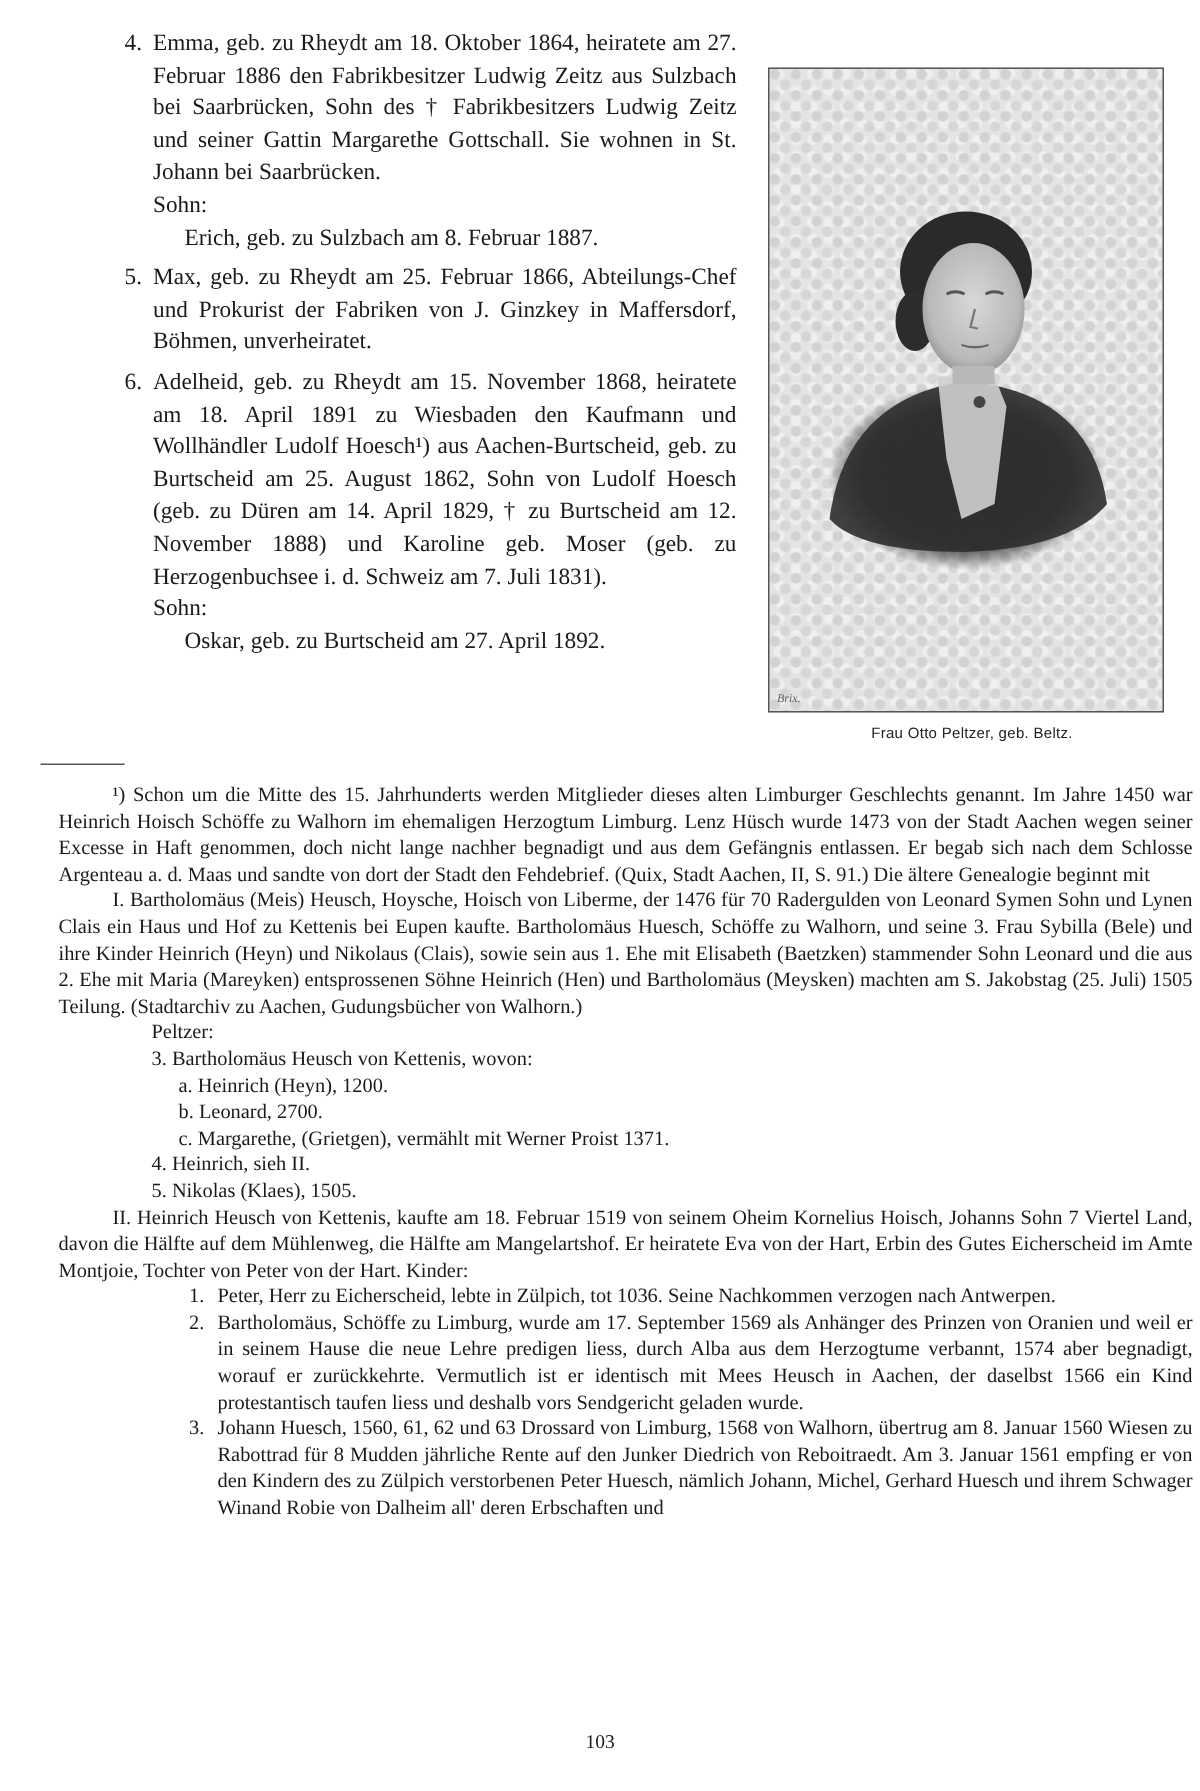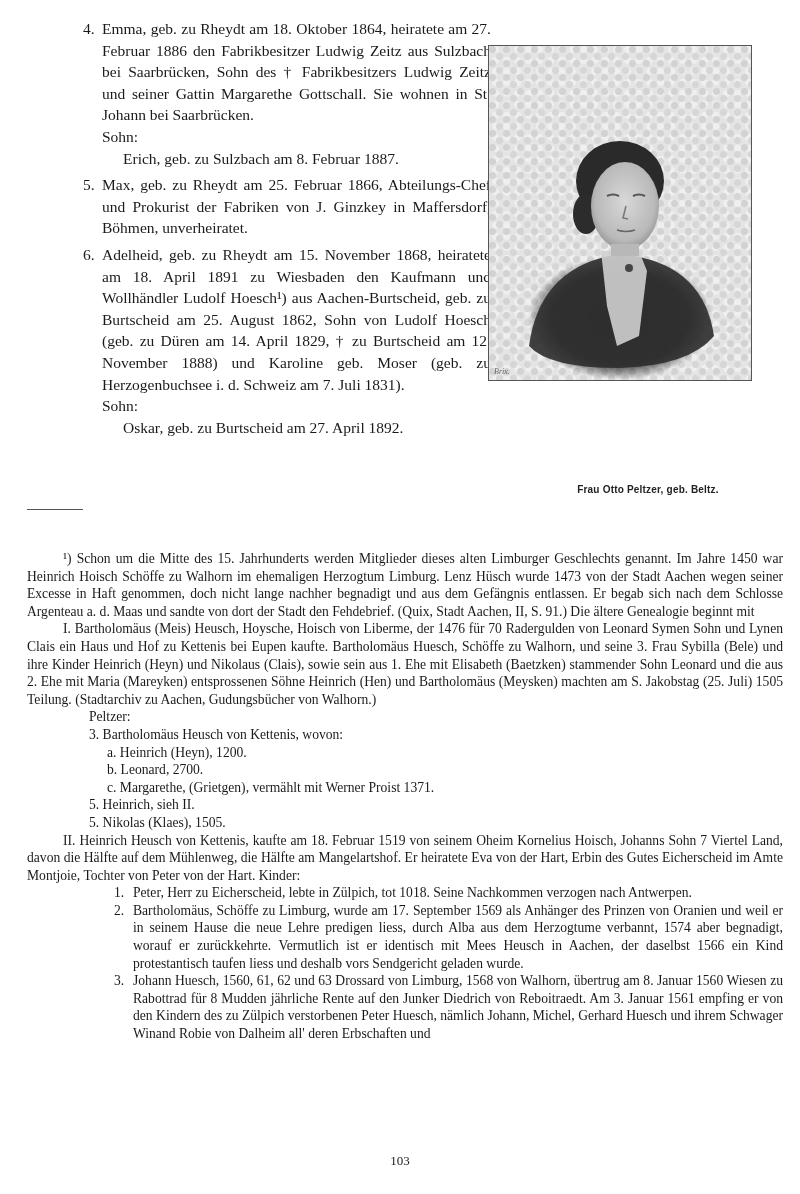--- a/index.html
+++ b/index.html
@@ -6,31 +6,31 @@
   body { width:800px; height:1194px; position:relative; overflow:hidden;
          font-family:"Liberation Serif", serif; color:#1a1a1a; }
   .abs { position:absolute; }
   .upper { left:83px; top:18px; width:408px; font-size:15.5px; line-height:21.6px; }
   .entry { position:relative; padding-left:19px; margin:0; text-align:justify; }
   .entry .num { position:absolute; left:0; top:0; }
   .entry + .entry { margin-top:5px; }
   .child { padding-left:21px; }
   .nolast { text-align:justify; text-align-last:left; }
 
-  .photo-frame { left:488px; top:45px; width:264px; height:336px;
+  .photo-frame { left:512px; top:45px; width:264px; height:430px;
                  border:1px solid #555; box-sizing:border-box;
                  background-color:#e4e4e4;
                  background-image:
                    radial-gradient(circle at 25% 25%, #d2d2d2 0 3px, transparent 4px),
                    radial-gradient(circle at 75% 75%, #d6d6d6 0 3px, transparent 4px),
                    radial-gradient(circle at 60% 30%, #efefef 0 3px, transparent 4px);
                  background-size:14px 14px, 14px 14px, 11px 11px;
                  overflow:hidden; }
   .photo-caption { left:516px; top:484px; width:264px; text-align:center;
-                   font-family:"Liberation Sans", sans-serif; font-weight:bold;
+                   font-family:"Liberation Sans", sans-serif; font-weight:normal;
                    font-size:10px; letter-spacing:0.2px; color:#222; }
   .sig { position:absolute; left:5px; bottom:4px; font-size:8px; color:#666; font-style:italic; }
 
   .rule { left:27px; top:509px; width:56px; height:1px; background:#555; }
 
   .foot { left:27px; width:756px; font-size:13.6px; line-height:17.6px; text-align:justify; }
   .foot p { margin:0; }
   .indent { text-indent:36px; }
   .kinder { padding-left:62px; }
   .sub { padding-left:18px; }
@@ -93,37 +93,37 @@
     <path d="M128 184 q9 3 18 0" stroke="#666" stroke-width="1.5" fill="none"></path>
 
     <rect x="122" y="198" width="28" height="12" fill="#b8b8b8"></rect>
   </svg>
   <span class="sig">Brix.</span>
 </div>
 <div class="abs photo-caption">Frau Otto Peltzer, geb. Beltz.</div>
 
 <div class="abs rule"></div>
 
-<div class="abs foot" style="top:550px;">
+<div class="abs foot" style="top:521px;margin-left:12px;">
   <p class="indent">¹) Schon um die Mitte des 15. Jahrhunderts werden Mitglieder dieses alten Limburger Geschlechts genannt. Im Jahre 1450 war Heinrich Hoisch Schöffe zu Walhorn im ehemaligen Herzogtum Limburg. Lenz Hüsch wurde 1473 von der Stadt Aachen wegen seiner Excesse in Haft genommen, doch nicht lange nachher begnadigt und aus dem Gefängnis entlassen. Er begab sich nach dem Schlosse Argenteau a. d. Maas und sandte von dort der Stadt den Fehdebrief. (Quix, Stadt Aachen, II, S. 91.) Die ältere Genealogie beginnt mit</p>
   <p class="indent">I. Bartholomäus (Meis) Heusch, Hoysche, Hoisch von Liberme, der 1476 für 70 Radergulden von Leonard Symen Sohn und Lynen Clais ein Haus und Hof zu Kettenis bei Eupen kaufte. Bartholomäus Huesch, Schöffe zu Walhorn, und seine 3. Frau Sybilla (Bele) und ihre Kinder Heinrich (Heyn) und Nikolaus (Clais), sowie sein aus 1. Ehe mit Elisabeth (Baetzken) stammender Sohn Leonard und die aus 2. Ehe mit Maria (Mareyken) entsprossenen Söhne Heinrich (Hen) und Bartholomäus (Meysken) machten am S. Jakobstag (25. Juli) 1505 Teilung. (Stadtarchiv zu Aachen, Gudungsbücher von Walhorn.)</p>
   <div class="kinder">
     <div>Peltzer:</div>
     <div>3. Bartholomäus Heusch von Kettenis, wovon:</div>
     <div class="sub">a. Heinrich (Heyn), 1200.</div>
     <div class="sub">b. Leonard, 2700.</div>
     <div class="sub">c. Margarethe, (Grietgen), vermählt mit Werner Proist 1371.</div>
-    <div>5. Heinrich, sieh II.</div>
+    <div>4. Heinrich, sieh II.</div>
     <div>5. Nikolas (Klaes), 1505.</div>
   </div>
   <p class="indent">II. Heinrich Heusch von Kettenis, kaufte am 18. Februar 1519 von seinem Oheim Kornelius Hoisch, Johanns Sohn 7 Viertel Land, davon die Hälfte auf dem Mühlenweg, die Hälfte am Mangelartshof. Er heiratete Eva von der Hart, Erbin des Gutes Eicherscheid im Amte Montjoie, Tochter von Peter von der Hart. Kinder:</p>
   <div class="ii-list">
     <div class="ii-item">
       <span class="num">1.</span>
-      <span>Peter, Herr zu Eicherscheid, lebte in Zülpich, tot 1018. Seine Nachkommen verzogen nach Antwerpen.</span>
+      <span>Peter, Herr zu Eicherscheid, lebte in Zülpich, tot 1036. Seine Nachkommen verzogen nach Antwerpen.</span>
     </div>
     <div class="ii-item">
       <span class="num">2.</span>
       <span>Bartholomäus, Schöffe zu Limburg, wurde am 17. September 1569 als Anhänger des Prinzen von Oranien und weil er in seinem Hause die neue Lehre predigen liess, durch Alba aus dem Herzogtume verbannt, 1574 aber begnadigt, worauf er zurückkehrte. Vermutlich ist er identisch mit Mees Heusch in Aachen, der daselbst 1566 ein Kind protestantisch taufen liess und deshalb vors Sendgericht geladen wurde.</span>
     </div>
     <div class="ii-item">
       <span class="num">3.</span>
       <span>Johann Huesch, 1560, 61, 62 und 63 Drossard von Limburg, 1568 von Walhorn, übertrug am 8. Januar 1560 Wiesen zu Rabottrad für 8 Mudden jährliche Rente auf den Junker Diedrich von Reboitraedt. Am 3. Januar 1561 empfing er von den Kindern des zu Zülpich verstorbenen Peter Huesch, nämlich Johann, Michel, Gerhard Huesch und ihrem Schwager Winand Robie von Dalheim all' deren Erbschaften und</span>
     </div>
   </div>

